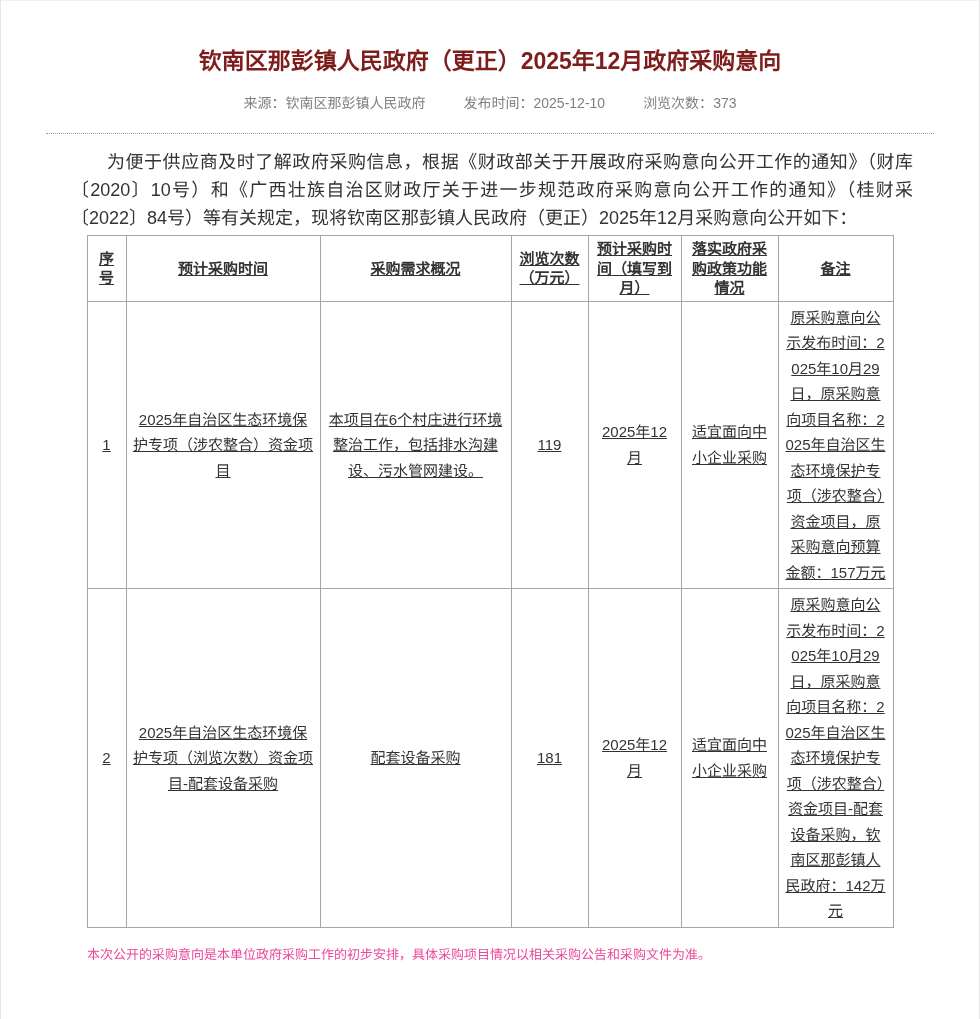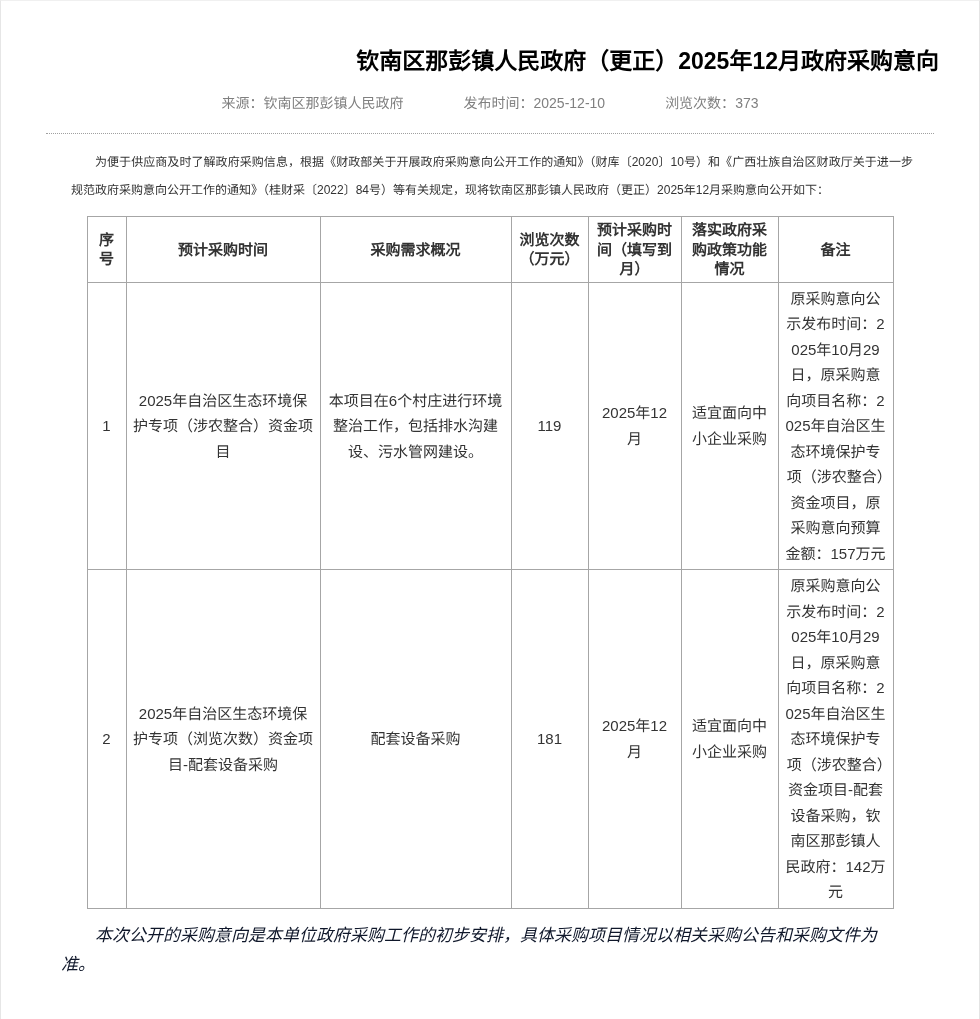--- a/index.html
+++ b/index.html
@@ -12,57 +12,58 @@
     border-left: 1px solid #e6e6e6;
     border-right: 1px solid #e4e4e4;
     border-top: 1px solid #f0f0f0;
     font-family: "Liberation Sans", "DejaVu Sans", sans-serif;
     color: #333333;
   }
   .doc { width: 100%; padding-bottom: 20px; }
 
   .title {
     margin: 44px 40px 0;
-    text-align: right;
+    text-align: center;
     font-size: 23px;
     font-weight: bold;
-    color: #000000;
+    color: #7f1d1d;
     line-height: 1.4;
   }
 
   .meta {
     margin-top: 16px;
     display: flex;
     justify-content: center;
-    gap: 60px;
+    gap: 38px;
     font-size: 14px;
     color: #808080;
     line-height: 20px;
   }
 
   .sep {
     margin: 20px 45px 0;
     border-top: 1px dotted #a0a0a0;
     height: 0;
   }
 
   .intro {
     margin: 14px 66px 0 70px;
-    font-size: 12px;
+    font-size: 18px;
     line-height: 28px;
     text-indent: 2em;
     text-align: justify;
     color: #333333;
   }
 
   table.procurement {
     width: 806px;
-    margin: 12px auto 0;
+    margin: 3px auto 0;
     border-collapse: collapse;
     table-layout: fixed;
+    text-decoration: underline;
   }
   table.procurement th,
   table.procurement td {
     border: 1px solid #a6a6a6;
     text-align: center;
     vertical-align: middle;
     font-size: 15px;
     color: #333333;
     padding: 3px 6px;
     word-break: break-all;
@@ -76,25 +77,24 @@
   tr.row-1 { height: 240px; }
   tr.row-2 { height: 255px; }
   td.remark-cell {
     font-size: 15px;
     line-height: 1.26;
     padding: 3px 7px;
   }
 
   .closing {
     margin: 12px 70px 0 60px;
-    font-size: 17px;
+    font-size: 13px;
     line-height: 29px;
     text-indent: 2em;
-    color: #0f172a;
-    font-style: italic;
+    color: #ec4899;
   }
 </style>
 </head>
 <body>
 
 <div class="doc">
 
   <h1 class="title">钦南区那彭镇人民政府（更正）2025年12月政府采购意向</h1>
 
   <div class="meta">

